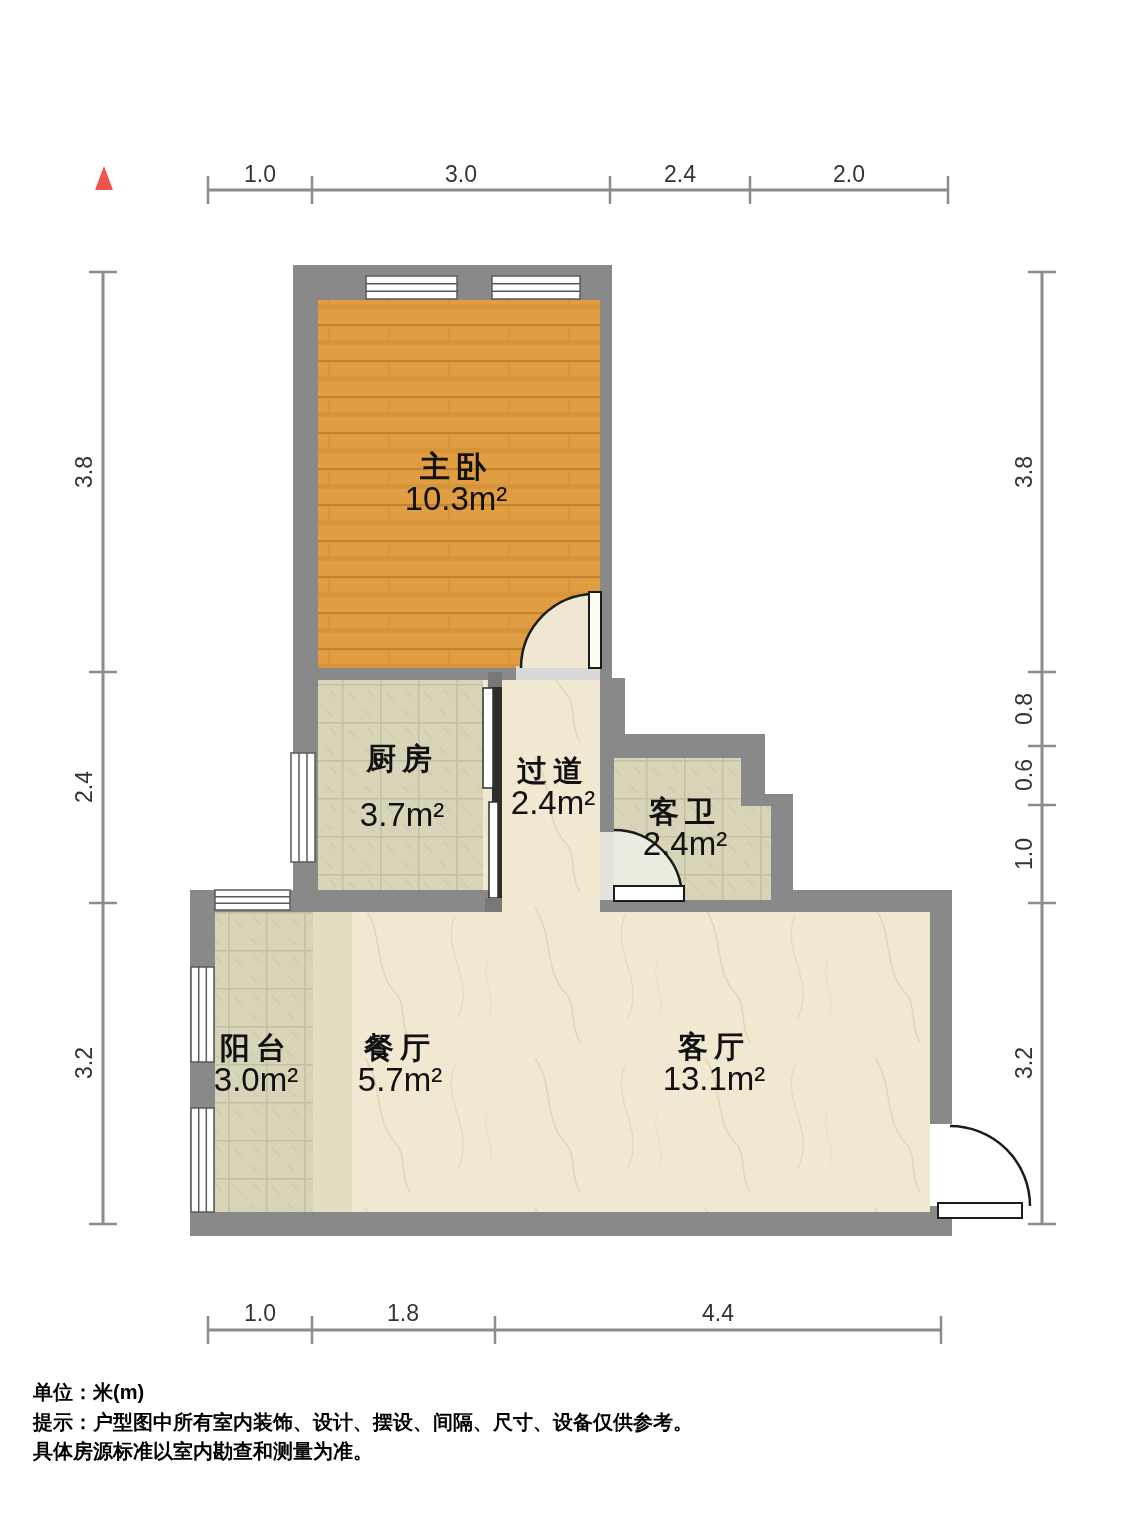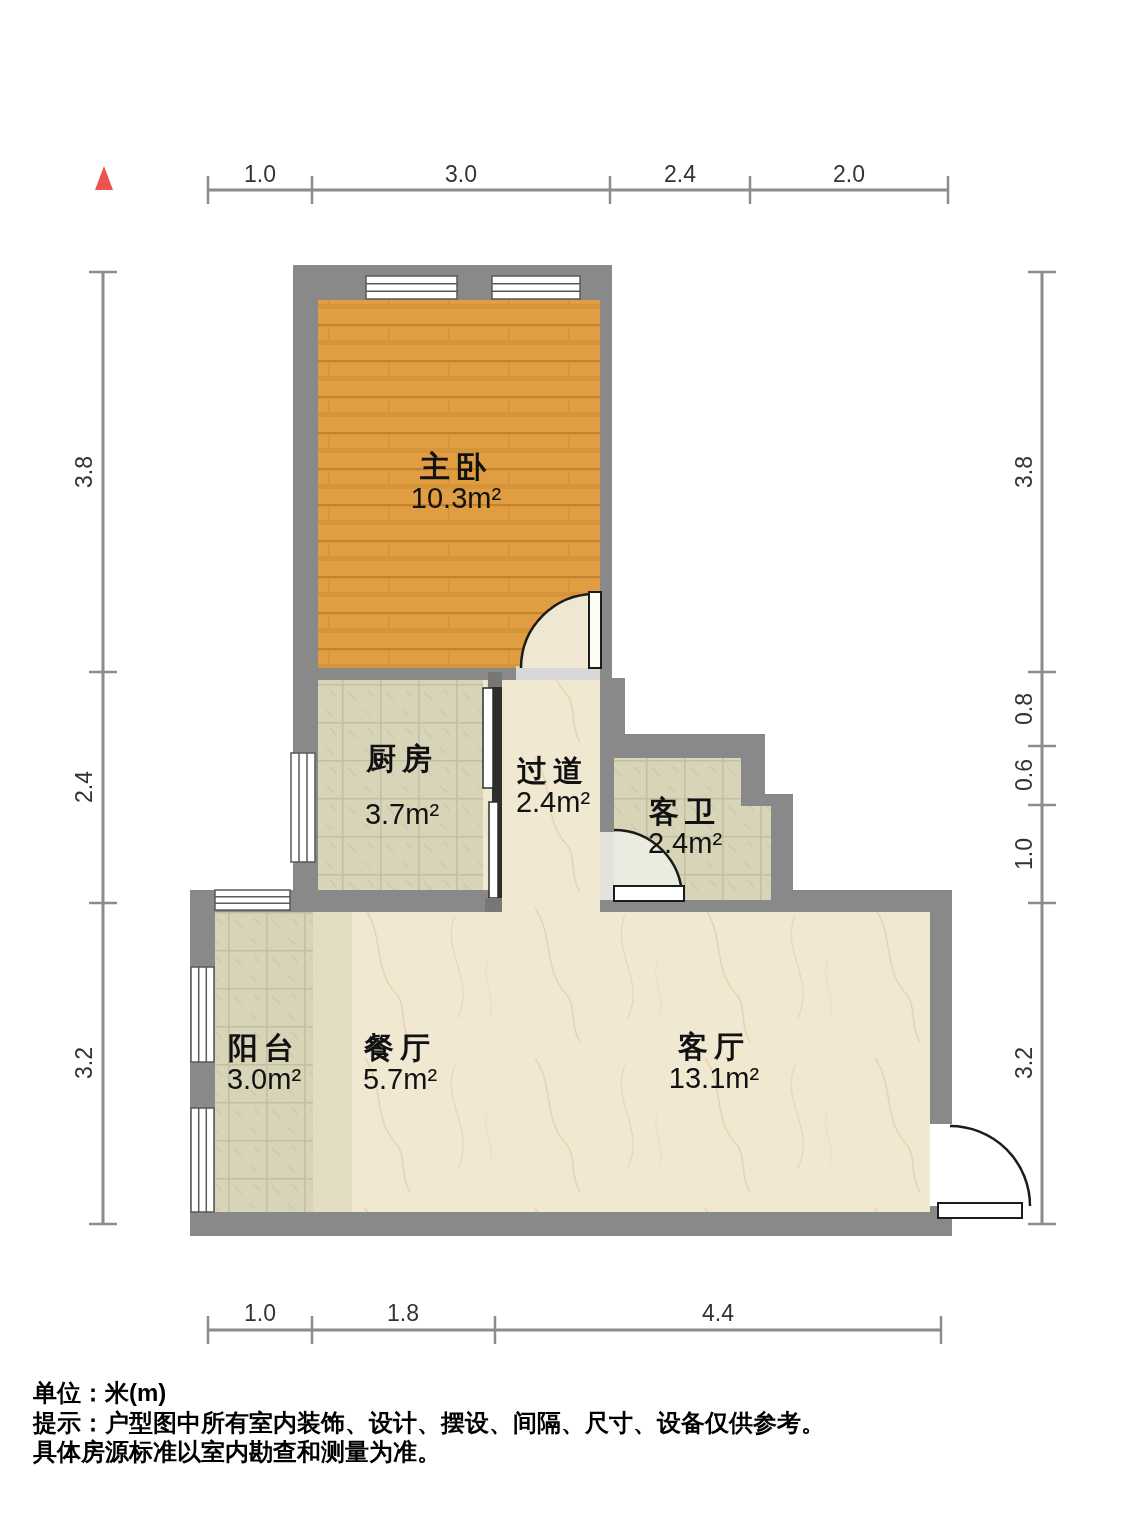--- a/index.html
+++ b/index.html
@@ -18,38 +18,38 @@
     transform: translate(-50%, -50%);
     display: flex;
     flex-direction: column;
     align-items: center;
     color: #111;
     text-align: center;
     white-space: nowrap;
     pointer-events: none;
   }
   .room-label .rname { font-size: 30px; font-weight: 600; line-height: 33px; letter-spacing: 6px; }
-  .room-label .rarea { font-size: 29px; font-weight: 500; line-height: 31px; letter-spacing: 0; }
+  .room-label .rarea { font-size: 33px; font-weight: 500; line-height: 31px; letter-spacing: 0; }
 
   .dim {
     position: absolute;
     transform: translate(-50%, -50%);
     font-size: 23px;
     color: #333;
     white-space: nowrap;
     pointer-events: none;
   }
   .dim.vert { transform: translate(-50%, -50%) rotate(-90deg); }
 
   .footer {
     position: absolute;
     left: 33px;
     top: 1378px;
     color: #000;
-    font-size: 24px;
+    font-size: 20px;
     font-weight: 700;
     line-height: 29.5px;
     white-space: nowrap;
   }
   .footer div { margin: 0; }
 </style>
 </head>
 <body>
 
 <div class="canvas">
@@ -197,21 +197,21 @@
     <span class="rarea">3.7m²</span>
   </div>
   <div class="room-label" style="left:553px; top:786px;justify-content:space-between;">
     <span class="rname">过道</span>
     <span class="rarea">2.4m²</span>
   </div>
   <div class="room-label" style="left:677px; top:827px;margin-left:8px;">
     <span class="rname">客卫</span>
     <span class="rarea">2.4m²</span>
   </div>
-  <div class="room-label" style="left:264px; top:1063px;justify-content:space-between;">
+  <div class="room-label" style="left:256px; top:1063px;justify-content:space-between;">
     <span class="rname">阳台</span>
     <span class="rarea">3.0m²</span>
   </div>
   <div class="room-label" style="left:400px; top:1063px;">
     <span class="rname">餐厅</span>
     <span class="rarea">5.7m²</span>
   </div>
   <div class="room-label" style="left:714px; top:1062px;text-align:center;">
     <span class="rname">客厅</span>
     <span class="rarea">13.1m²</span>

